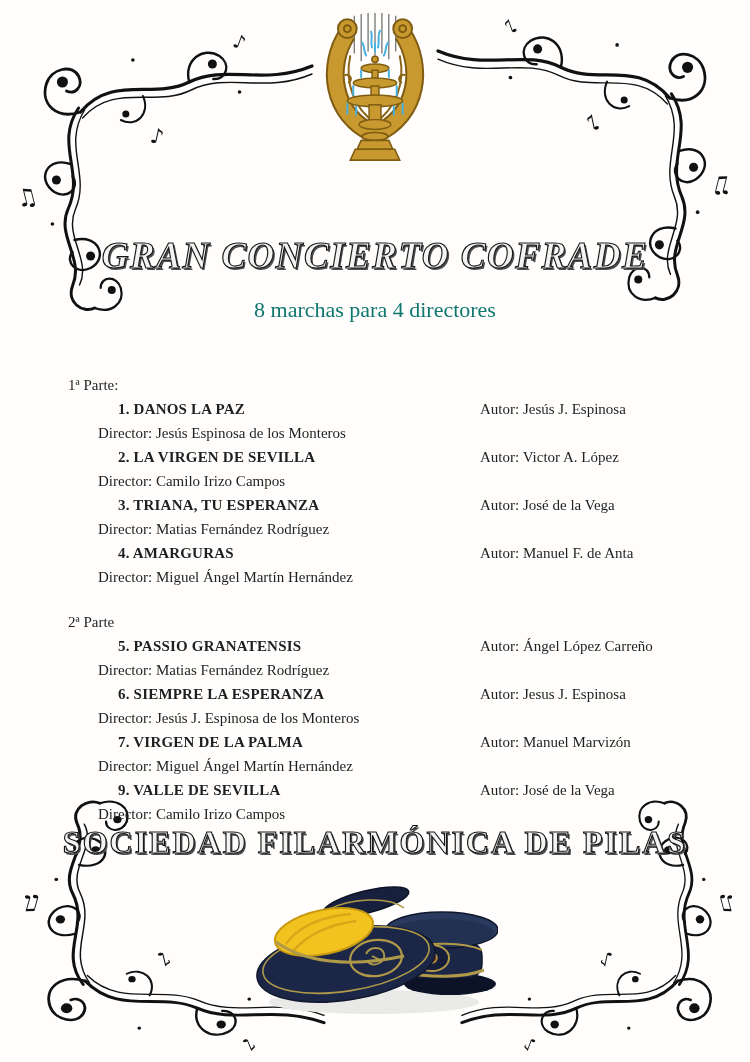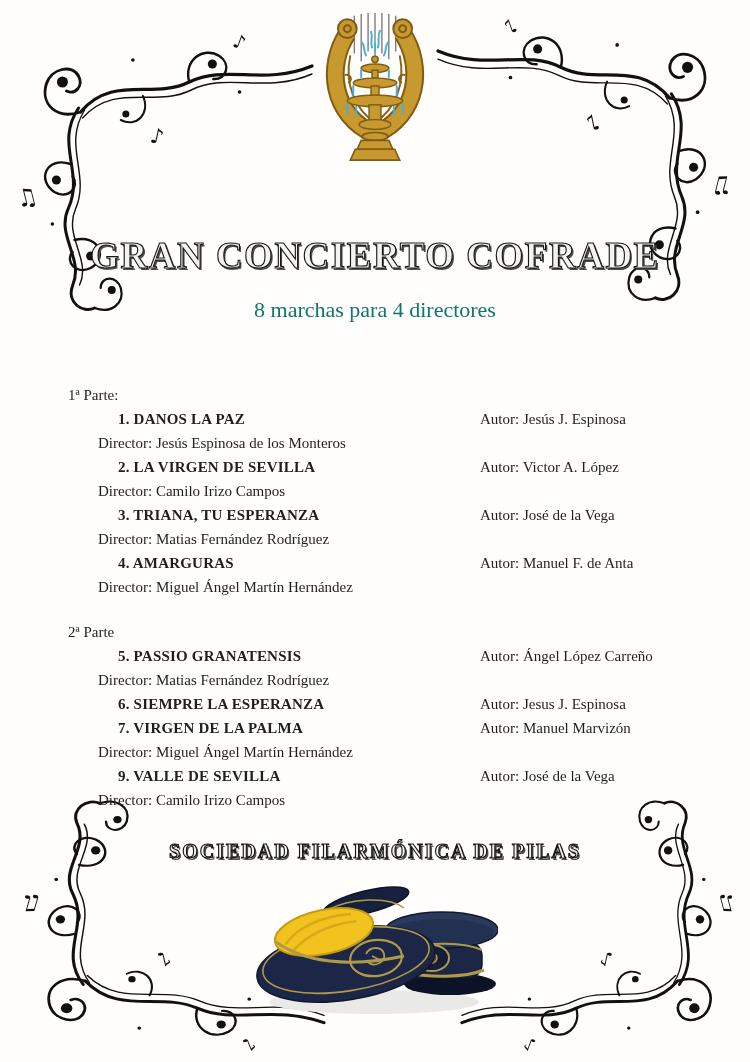--- a/index.html
+++ b/index.html
@@ -12,35 +12,35 @@
   @supports (-webkit-text-stroke: 1px black){
     .engraved{
       color:#f3f3f1;
       -webkit-text-stroke:1.15px #181818;
       text-shadow:1.7px 1.9px 0 #4e4e4e;
     }
   }
   .title{
     position:absolute; top:234px; left:0; width:100%;
     font-size:37px; line-height:44px; text-align:center;
-    letter-spacing:1.5px; font-weight:600; white-space:nowrap;
+    letter-spacing:1.5px; font-weight:600; white-space:nowrap;font-style:italic;
   }
   .subtitle{
     position:absolute; top:297px; left:0; width:100%;
     font-size:22px; text-align:center; color:#0f766e; font-weight:500;
   }
   .society{
     position:absolute; top:824px; left:0; width:100%;
-    font-size:20px; text-align:center; letter-spacing:2px; font-weight:600; white-space:nowrap;margin-top:16px;
+    font-size:32px; text-align:center; letter-spacing:2px; font-weight:600; white-space:nowrap;
   }
   
   .program{ position:absolute; left:68px; width:620px; font-size:15px; color:#1f1f1f; }
   .program-1{ top:373px; }
   .program-2{ top:610px; }
-  .part-label{ height:24px; line-height:24px;margin-top:10px; }
+  .part-label{ height:24px; line-height:24px; }
   .prog-line{ position:relative; height:24px; line-height:24px; }
   .song{ margin-left:50px; font-weight:bold; letter-spacing:0.2px; }
   .autor{ position:absolute; left:412px; top:0; white-space:nowrap;text-align:right; }
   .dir{ margin-left:30px; }
   
   .lyre-wrap{ position:absolute; left:291px; top:4px; width:168px; height:166px; }
   .caps-wrap{ position:absolute; left:254px; top:884px; width:244px; height:136px; }
   .corner{ position:absolute; pointer-events:none; }
   .corner svg{ display:block; width:100%; height:100%; }
   .c-tl{ left:-8px;  top:16px;    width:322px; height:300px; }
@@ -212,20 +212,21 @@
     <div class="prog-line">
       <span class="song">5. PASSIO GRANATENSIS</span>
       <span class="autor">Autor: Ángel López Carreño</span>
     </div>
     <div class="prog-line dir">Director: Matias Fernández Rodríguez</div>
 
     <div class="prog-line">
       <span class="song">6. SIEMPRE LA ESPERANZA</span>
       <span class="autor">Autor: Jesus J. Espinosa</span>
     </div>
+    <div class="prog-line dir">Director: Jesús J. Espinosa de los Monteros</div>
 
     <div class="prog-line">
       <span class="song">7. VIRGEN DE LA PALMA</span>
       <span class="autor">Autor: Manuel Marvizón</span>
     </div>
     <div class="prog-line dir">Director: Miguel Ángel Martín Hernández</div>
 
     <div class="prog-line">
       <span class="song">9. VALLE DE SEVILLA</span>
       <span class="autor">Autor: José de la Vega</span>

